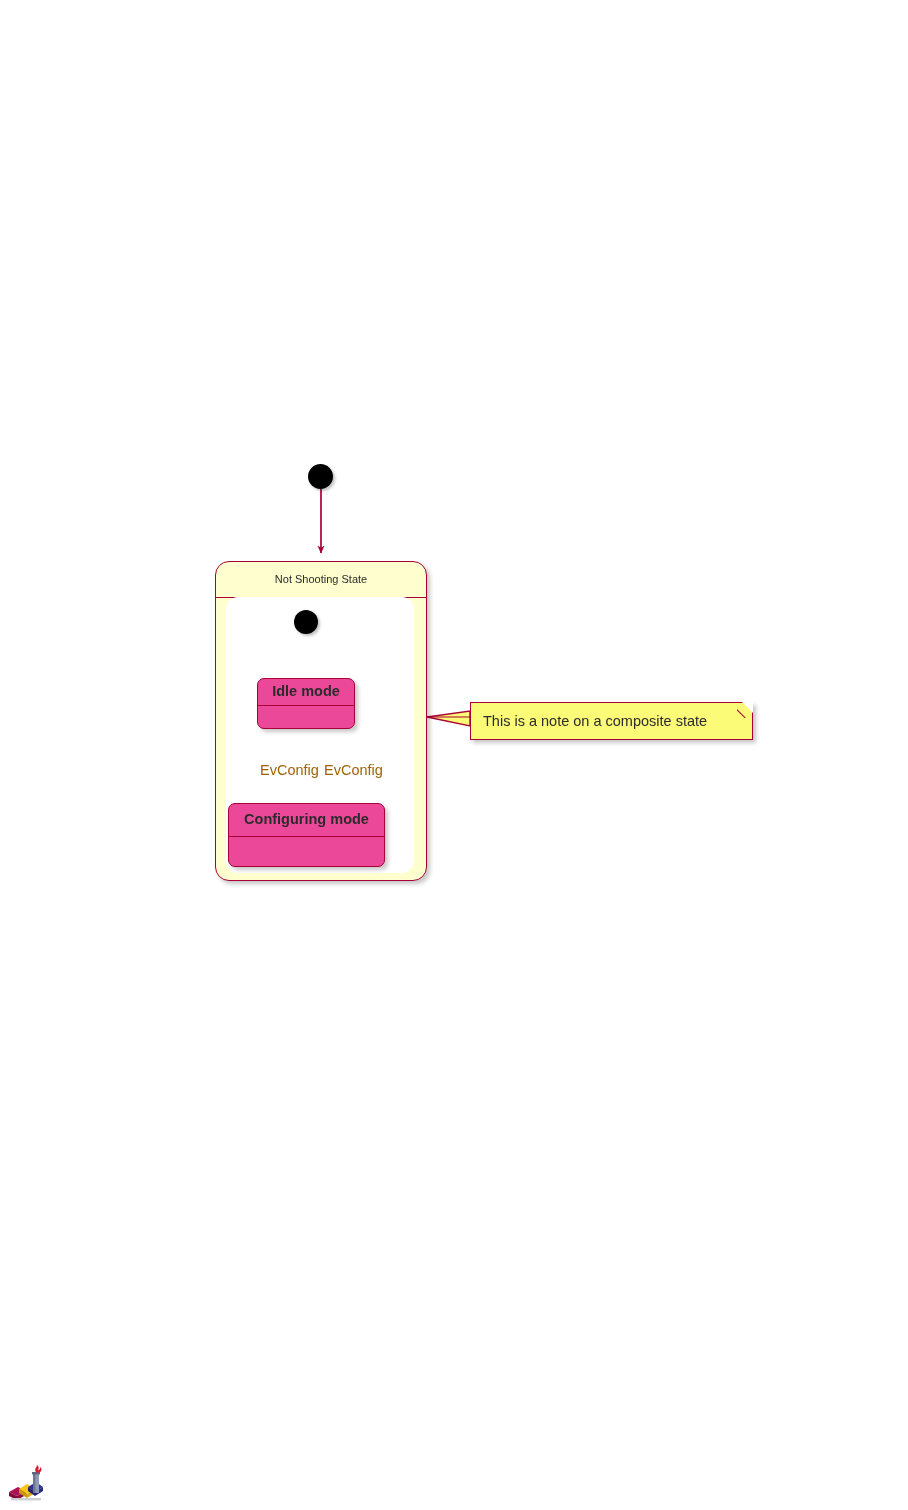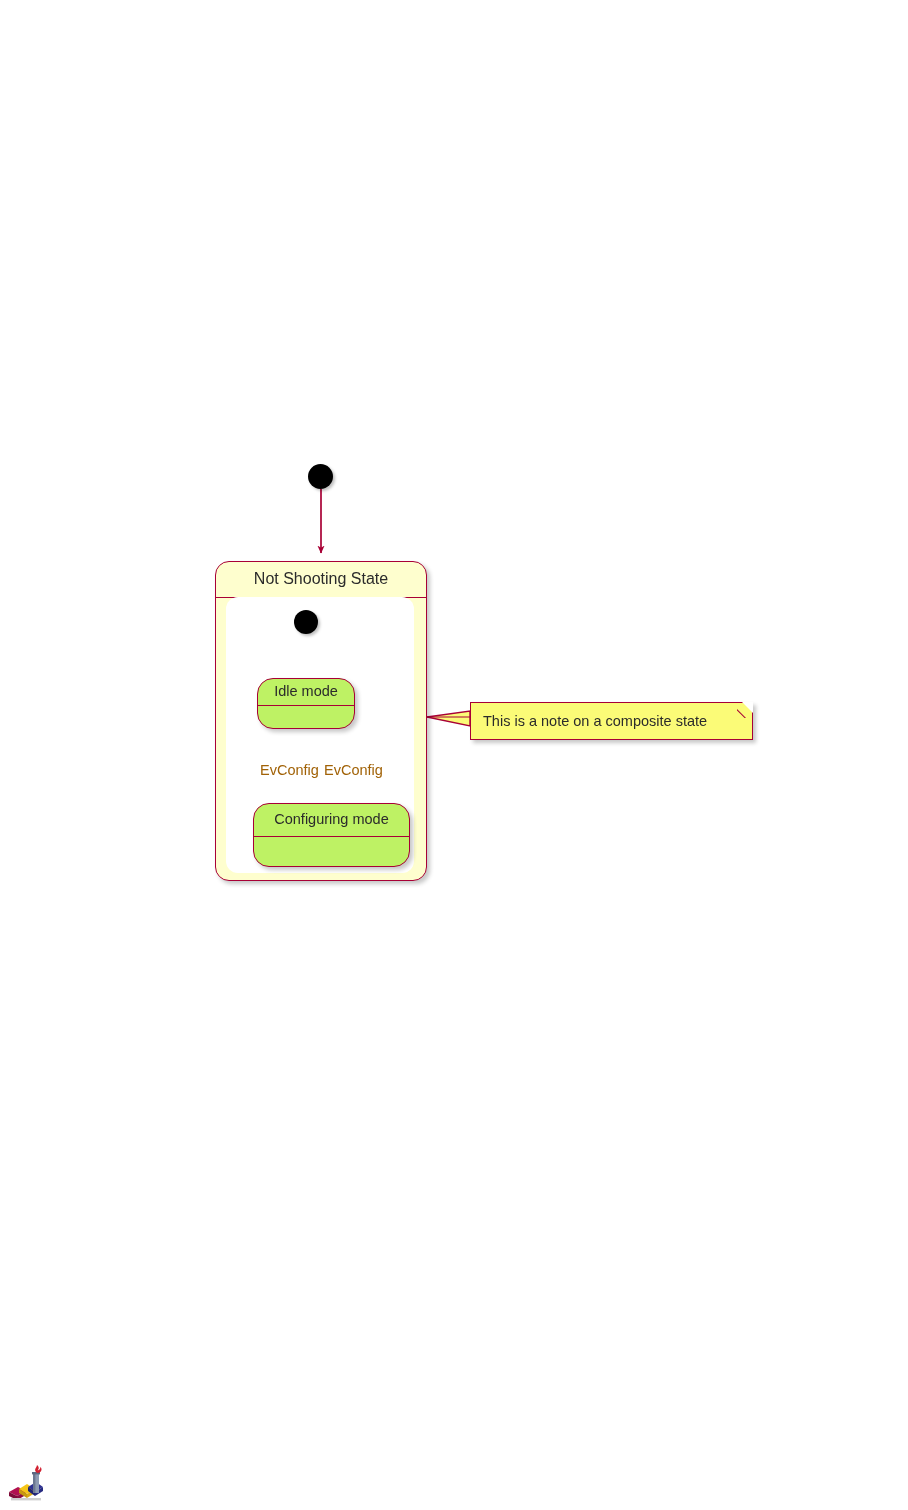--- a/index.html
+++ b/index.html
@@ -39,21 +39,21 @@
     box-shadow: 3px 3px 4px rgba(0,0,0,0.22);
   }
   .composite-title {
     position: absolute;
     left: 0;
     top: 0;
     width: 100%;
     height: 36px;
     line-height: 34px;
     text-align: center;
-    font-size: 16px;
+    font-size: 11px;
     color: #2B2B2B;
     border-bottom: 1.6px solid #A80036;
     box-sizing: border-box;
     border-radius: 13px 13px 0 0;
     white-space: nowrap;
   }
   .composite-body {
     position: absolute;
     left: 10px;
     top: 35px;
@@ -62,23 +62,24 @@
     background: #FFFFFF;
     border-radius: 12px;
     box-sizing: border-box;
   }
 
   
   .state {
     position: absolute;
     box-sizing: border-box;
     border: 1.6px solid #A80036;
-    border-radius: 16px;
-    background: #bef264;
+    border-radius: 7px;
+    background: #ec4899;
     box-shadow: 3px 3px 4px rgba(0,0,0,0.22);
+    font-weight: bold;
   }
   .state-title {
     position: absolute;
     left: 0;
     top: 0;
     width: 100%;
     text-align: center;
     font-size: 14.5px;
     color: #2B2B2B;
     box-sizing: border-box;
@@ -92,21 +93,21 @@
     box-sizing: border-box;
   }
 
   #state-idle {
     left: 257px; top: 678px; width: 98px; height: 51px;
   }
   #state-idle .state-title { height: 27px; line-height: 25px; border-radius: 11px 11px 0 0; }
   #state-idle .state-body  { top: 27px; height: 22px; border-radius: 0 0 11px 11px; }
 
   #state-configuring {
-    left: 228px; top: 803px; width: 157px; height: 64px; margin-left: 25px;
+    left: 228px; top: 803px; width: 157px; height: 64px;
   }
   #state-configuring .state-title { height: 33px; line-height: 31px; border-radius: 11px 11px 0 0; }
   #state-configuring .state-body  { top: 33px; height: 29px; border-radius: 0 0 11px 11px; }
 
   
   .start-node {
     position: absolute;
     border-radius: 50%;
     background: #000000;
     box-shadow: 2px 2px 3px rgba(0,0,0,0.25);

